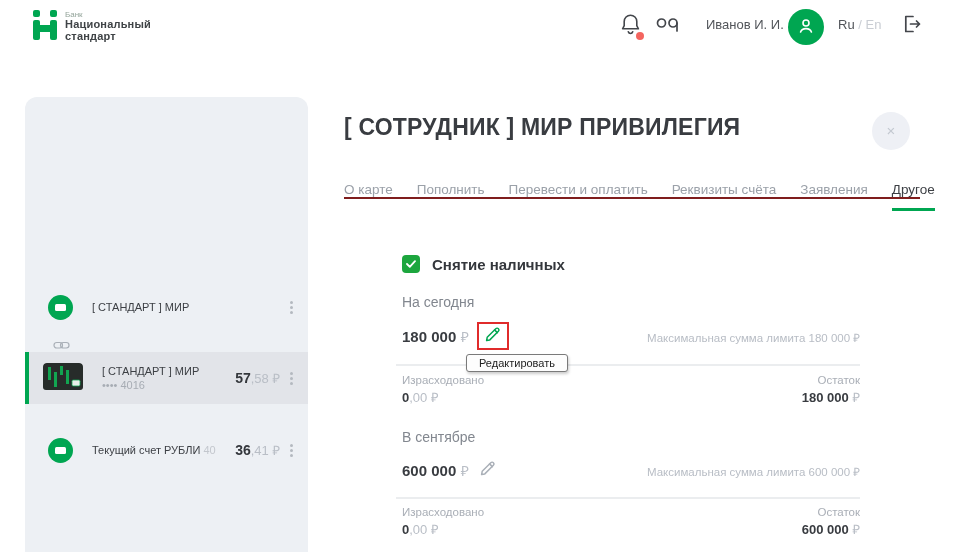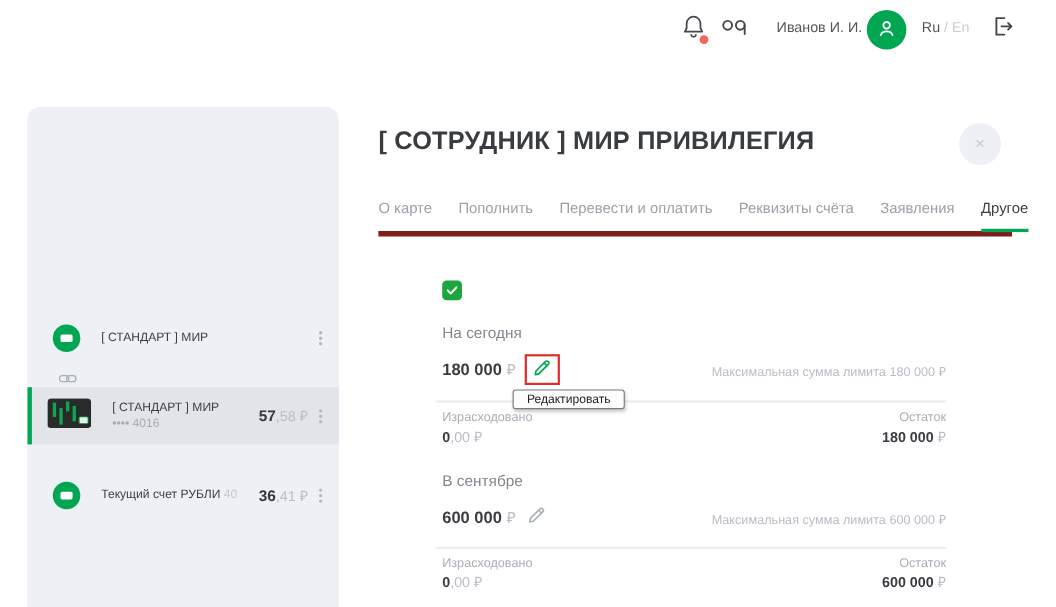--- a/index.html
+++ b/index.html
@@ -55,21 +55,21 @@
   .kebab i { width:3px; height:3px; border-radius:50%; background:#b4b9c0; display:block; }
   .card-thumb { margin-left:18px; flex:0 0 auto; border-radius:4px; overflow:hidden; }
   .link-ico { position:absolute; left:28px; top:240px; }
   .newcard-row { position:absolute; left:0; top:401px; width:283px; height:50px; display:flex; align-items:center; cursor:pointer; }
   .plus-sq { width:34px; height:34px; border-radius:9px; background:#BFE3CB; display:flex; align-items:center; justify-content:center; margin-left:21px; }
   .newcard-label { margin-left:21px; font-size:13.5px; color:#3c3f44; }
 
   
   .main-title { position:absolute; left:344px; top:114px; font-size:23px; font-weight:700; color:#393c41; letter-spacing:.2px; }
   .close-btn { position:absolute; left:872px; top:112px; width:38px; height:38px; border-radius:50%; background:#EEF0F5; border:none; color:#c3c8d0; font-size:15px; cursor:pointer; line-height:38px; text-align:center; }
-  .tabs { position:absolute; left:344px; top:182px; width:576px; display:flex; gap:24px; border-bottom:5px solid #7f1d1d; padding-bottom:13px; }
+  .tabs { position:absolute; left:344px; top:182px; width:576px; display:flex; gap:24px; border-bottom:2px solid #7f1d1d; }
   .tab { position:relative; font-size:13.5px; color:#9ba1a9; cursor:pointer; white-space:nowrap; }
   .tab.active { color:#3c3f44; }
   .tab.active::after { content:""; position:absolute; left:0; right:0; bottom:-14px; height:3px; background:#00A651; }
   .chk-row { position:absolute; left:402px; top:255px; display:flex; align-items:center; gap:12px; cursor:pointer; }
   .chk-box { width:18px; height:18px; border-radius:4px; background:#1CA63E; display:flex; align-items:center; justify-content:center; }
   .chk-label { font-size:15px; font-weight:700; color:#34373c; }
   .period { position:absolute; left:402px; font-size:14px; color:#82878f; }
   .amount-row { position:absolute; left:402px; display:flex; align-items:center; gap:8px; }
   .amount-int { font-size:15px; font-weight:700; color:#393c41; }
   .amount-cur { font-size:14px; color:#b9bec6; }
@@ -84,20 +84,36 @@
   .r { right:100px; text-align:right; }
   .l { left:402px; }
   .tooltip { position:absolute; left:466px; top:354px; background:#fdfdfd; border:1px solid #7a7a7a; border-radius:3px; padding:2px 12px; font-size:11px; color:#222; box-shadow:1px 2px 3px rgba(0,0,0,.2); white-space:nowrap; }
 </style>
 </head>
 <body>
 
 <div class="page">
 
   <header class="header">
+    <div class="logo">
+      <span>
+        <svg width="26" height="30" viewBox="0 0 26 30">
+          <rect x="0" y="0" width="7" height="7" rx="2" fill="#00A651"></rect>
+          <rect x="17" y="0" width="7" height="7" rx="2" fill="#00A651"></rect>
+          <rect x="0" y="10" width="7" height="20" rx="2" fill="#00A651"></rect>
+          <rect x="17" y="10" width="7" height="20" rx="2" fill="#00A651"></rect>
+          <rect x="6" y="15" width="14" height="7" fill="#00A651"></rect>
+        </svg>
+      </span>
+      <div class="logo-text">
+        <span class="logo-bank">Банк</span>
+        <span class="logo-l1">Национальный</span>
+        <span class="logo-l2">стандарт</span>
+      </div>
+    </div>
 
     <button class="hdr-btn bell-btn">
       <span class="bell-wrap">
         <span>
           <svg width="21" height="24" viewBox="0 0 21 24" fill="none" stroke="#43464b" stroke-width="1.6" stroke-linecap="round" stroke-linejoin="round">
             <path d="M10.5 3.2 a6.3 6.3 0 0 1 6.3 6.3 v4.2 l1.6 3.1 H2.6 l1.6 -3.1 V9.5 a6.3 6.3 0 0 1 6.3 -6.3 z"></path>
             <path d="M8.3 19.8 a2.3 2.3 0 0 0 4.4 0"></path>
           </svg>
         </span>
         <span class="bell-dot"></span>
@@ -219,20 +235,21 @@
       <span class="tab">Заявления</span>
       <span class="tab active">Другое</span>
     </nav>
 
     <div class="chk-row">
       <span class="chk-box">
         <svg width="10" height="8" viewBox="0 0 10 8" fill="none" stroke="#fff" stroke-width="1.8" stroke-linecap="round" stroke-linejoin="round">
             <path d="M1 4 L3.8 6.8 L9 1.2"></path>
           </svg>
       </span>
+      <span class="chk-label">Снятие наличных</span>
     </div>
 
     <span class="period" style="top:294px;">На сегодня</span>
     <div class="amount-row" style="top:322px;">
       <span><span class="amount-int">180 000</span> <span class="amount-cur">₽</span></span>
       <span class="red-box">
         <button class="pencil-btn">
           <span>
             <svg width="17" height="17" viewBox="0 0 17 17" fill="none" stroke="#00A651" stroke-width="1.5" stroke-linecap="round" stroke-linejoin="round">
               <path d="M2.6 14.6 l0.6 -3.3 8.6 -8.6 a1.8 1.8 0 0 1 2.6 2.6 l-8.6 8.6 -3.2 0.7 z"></path>

